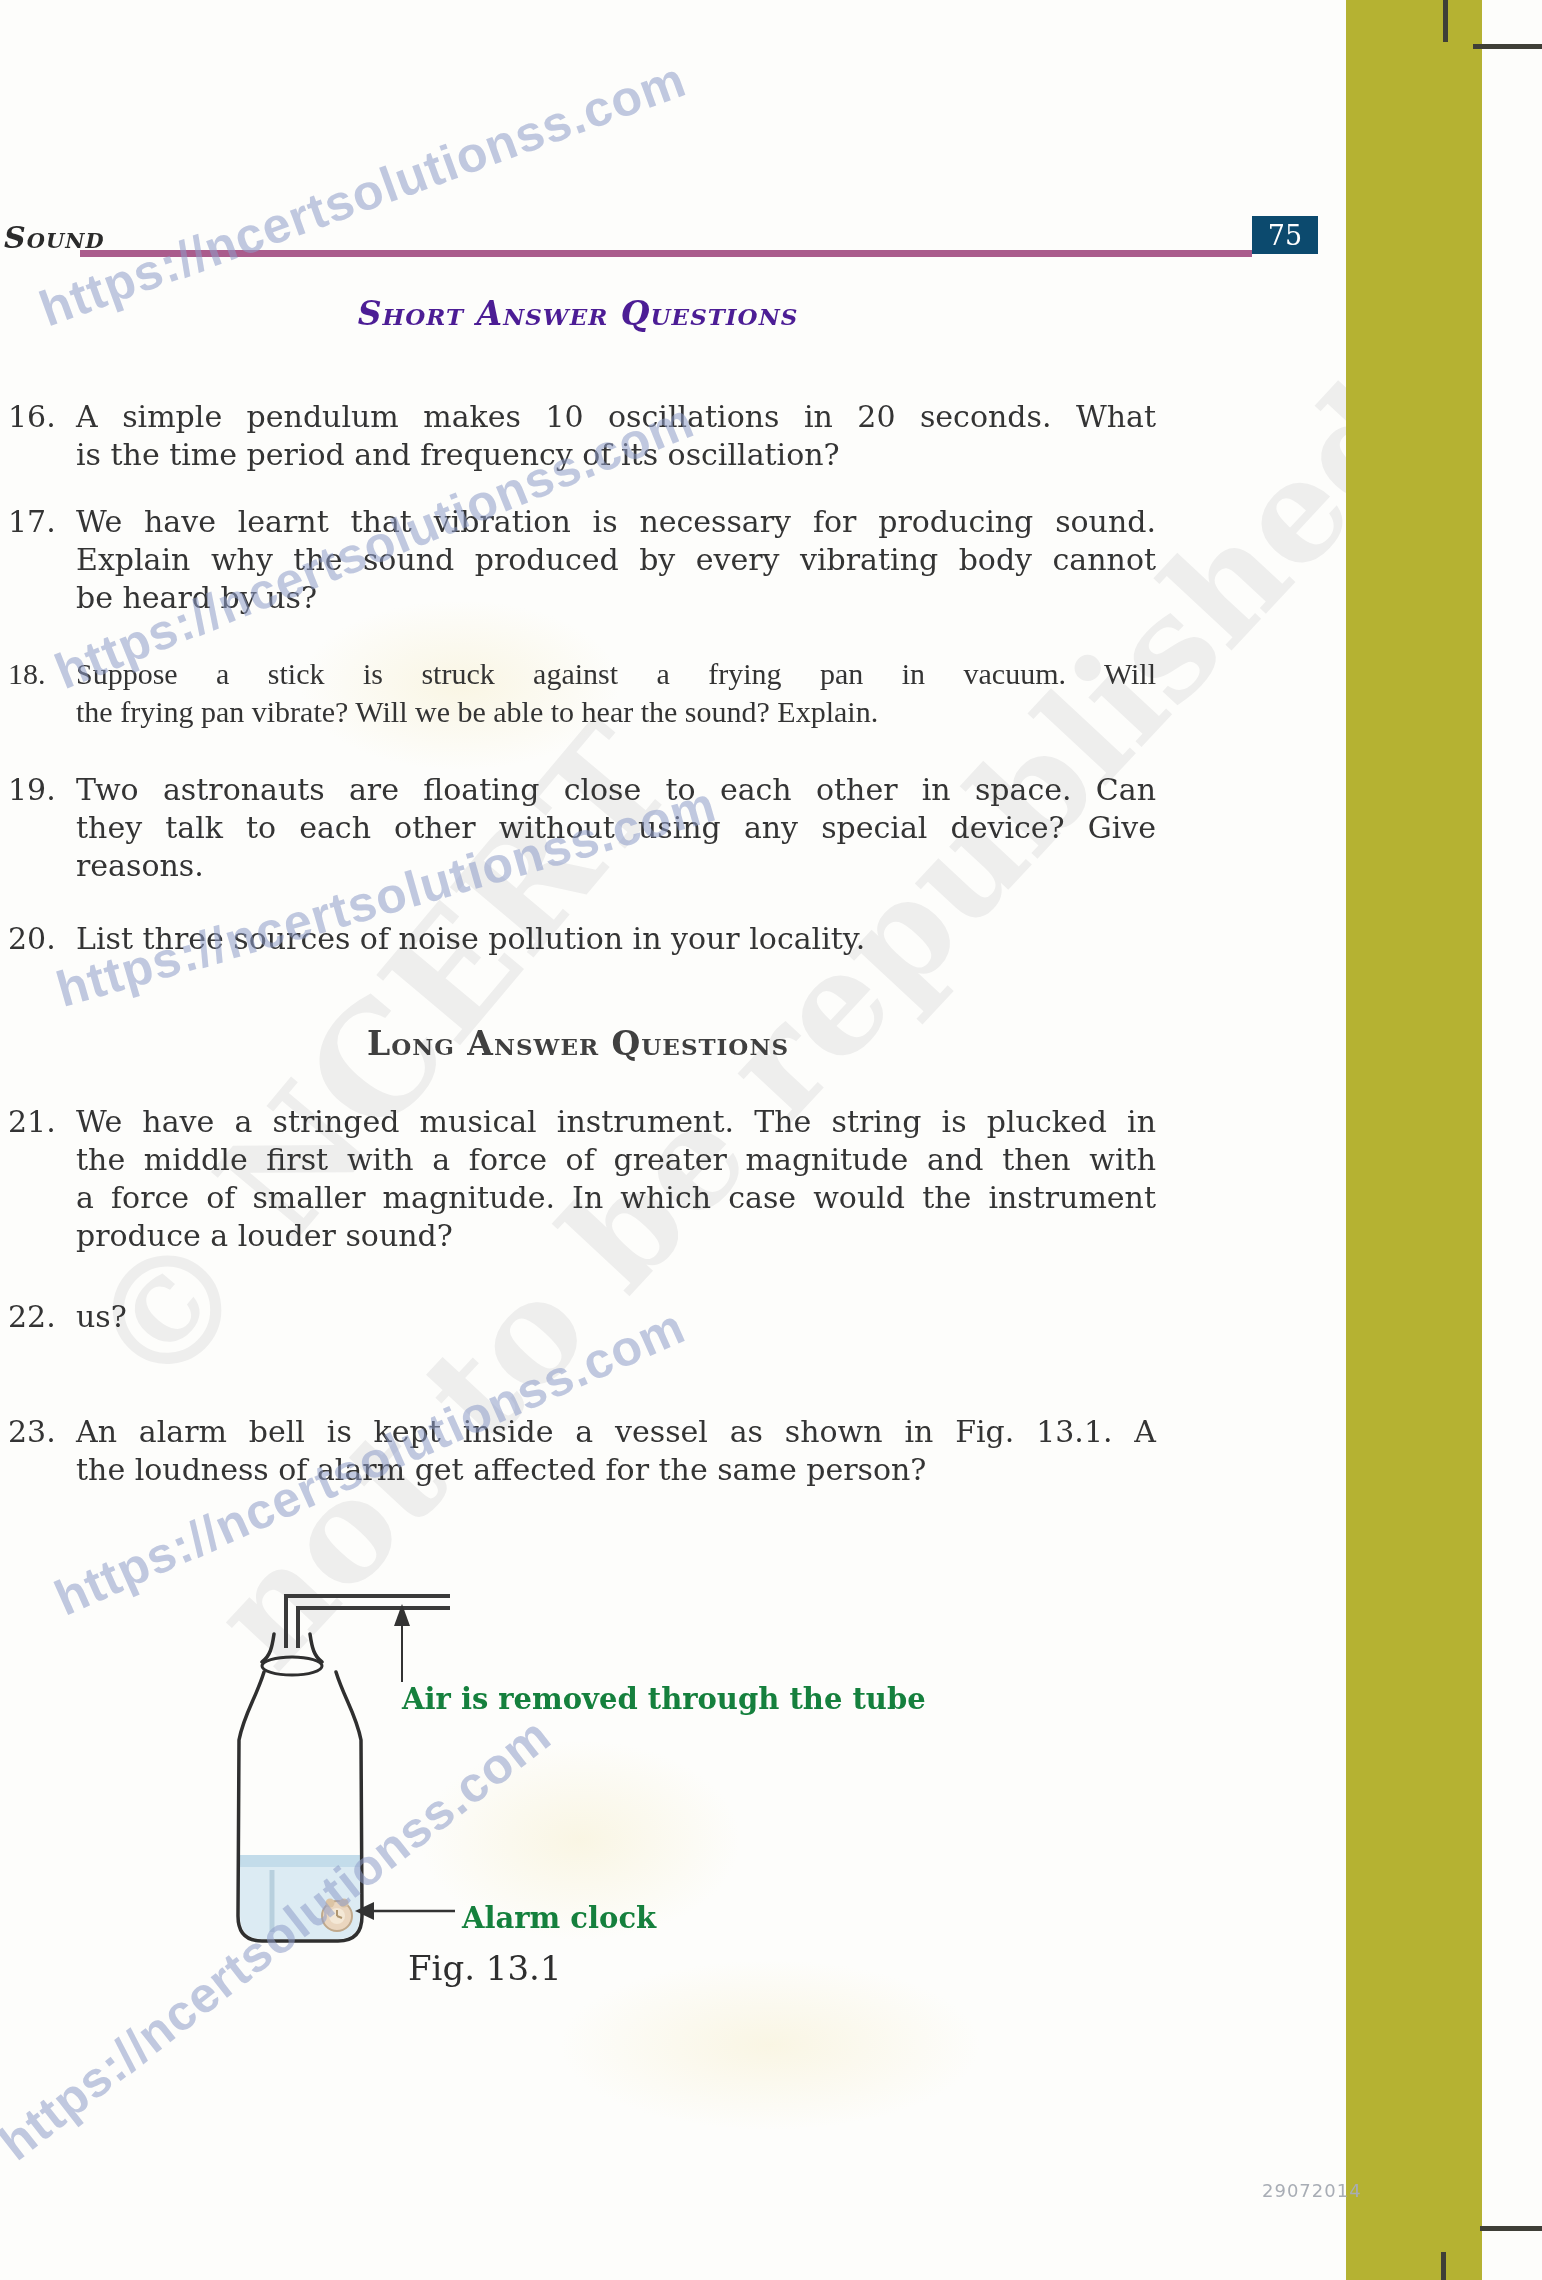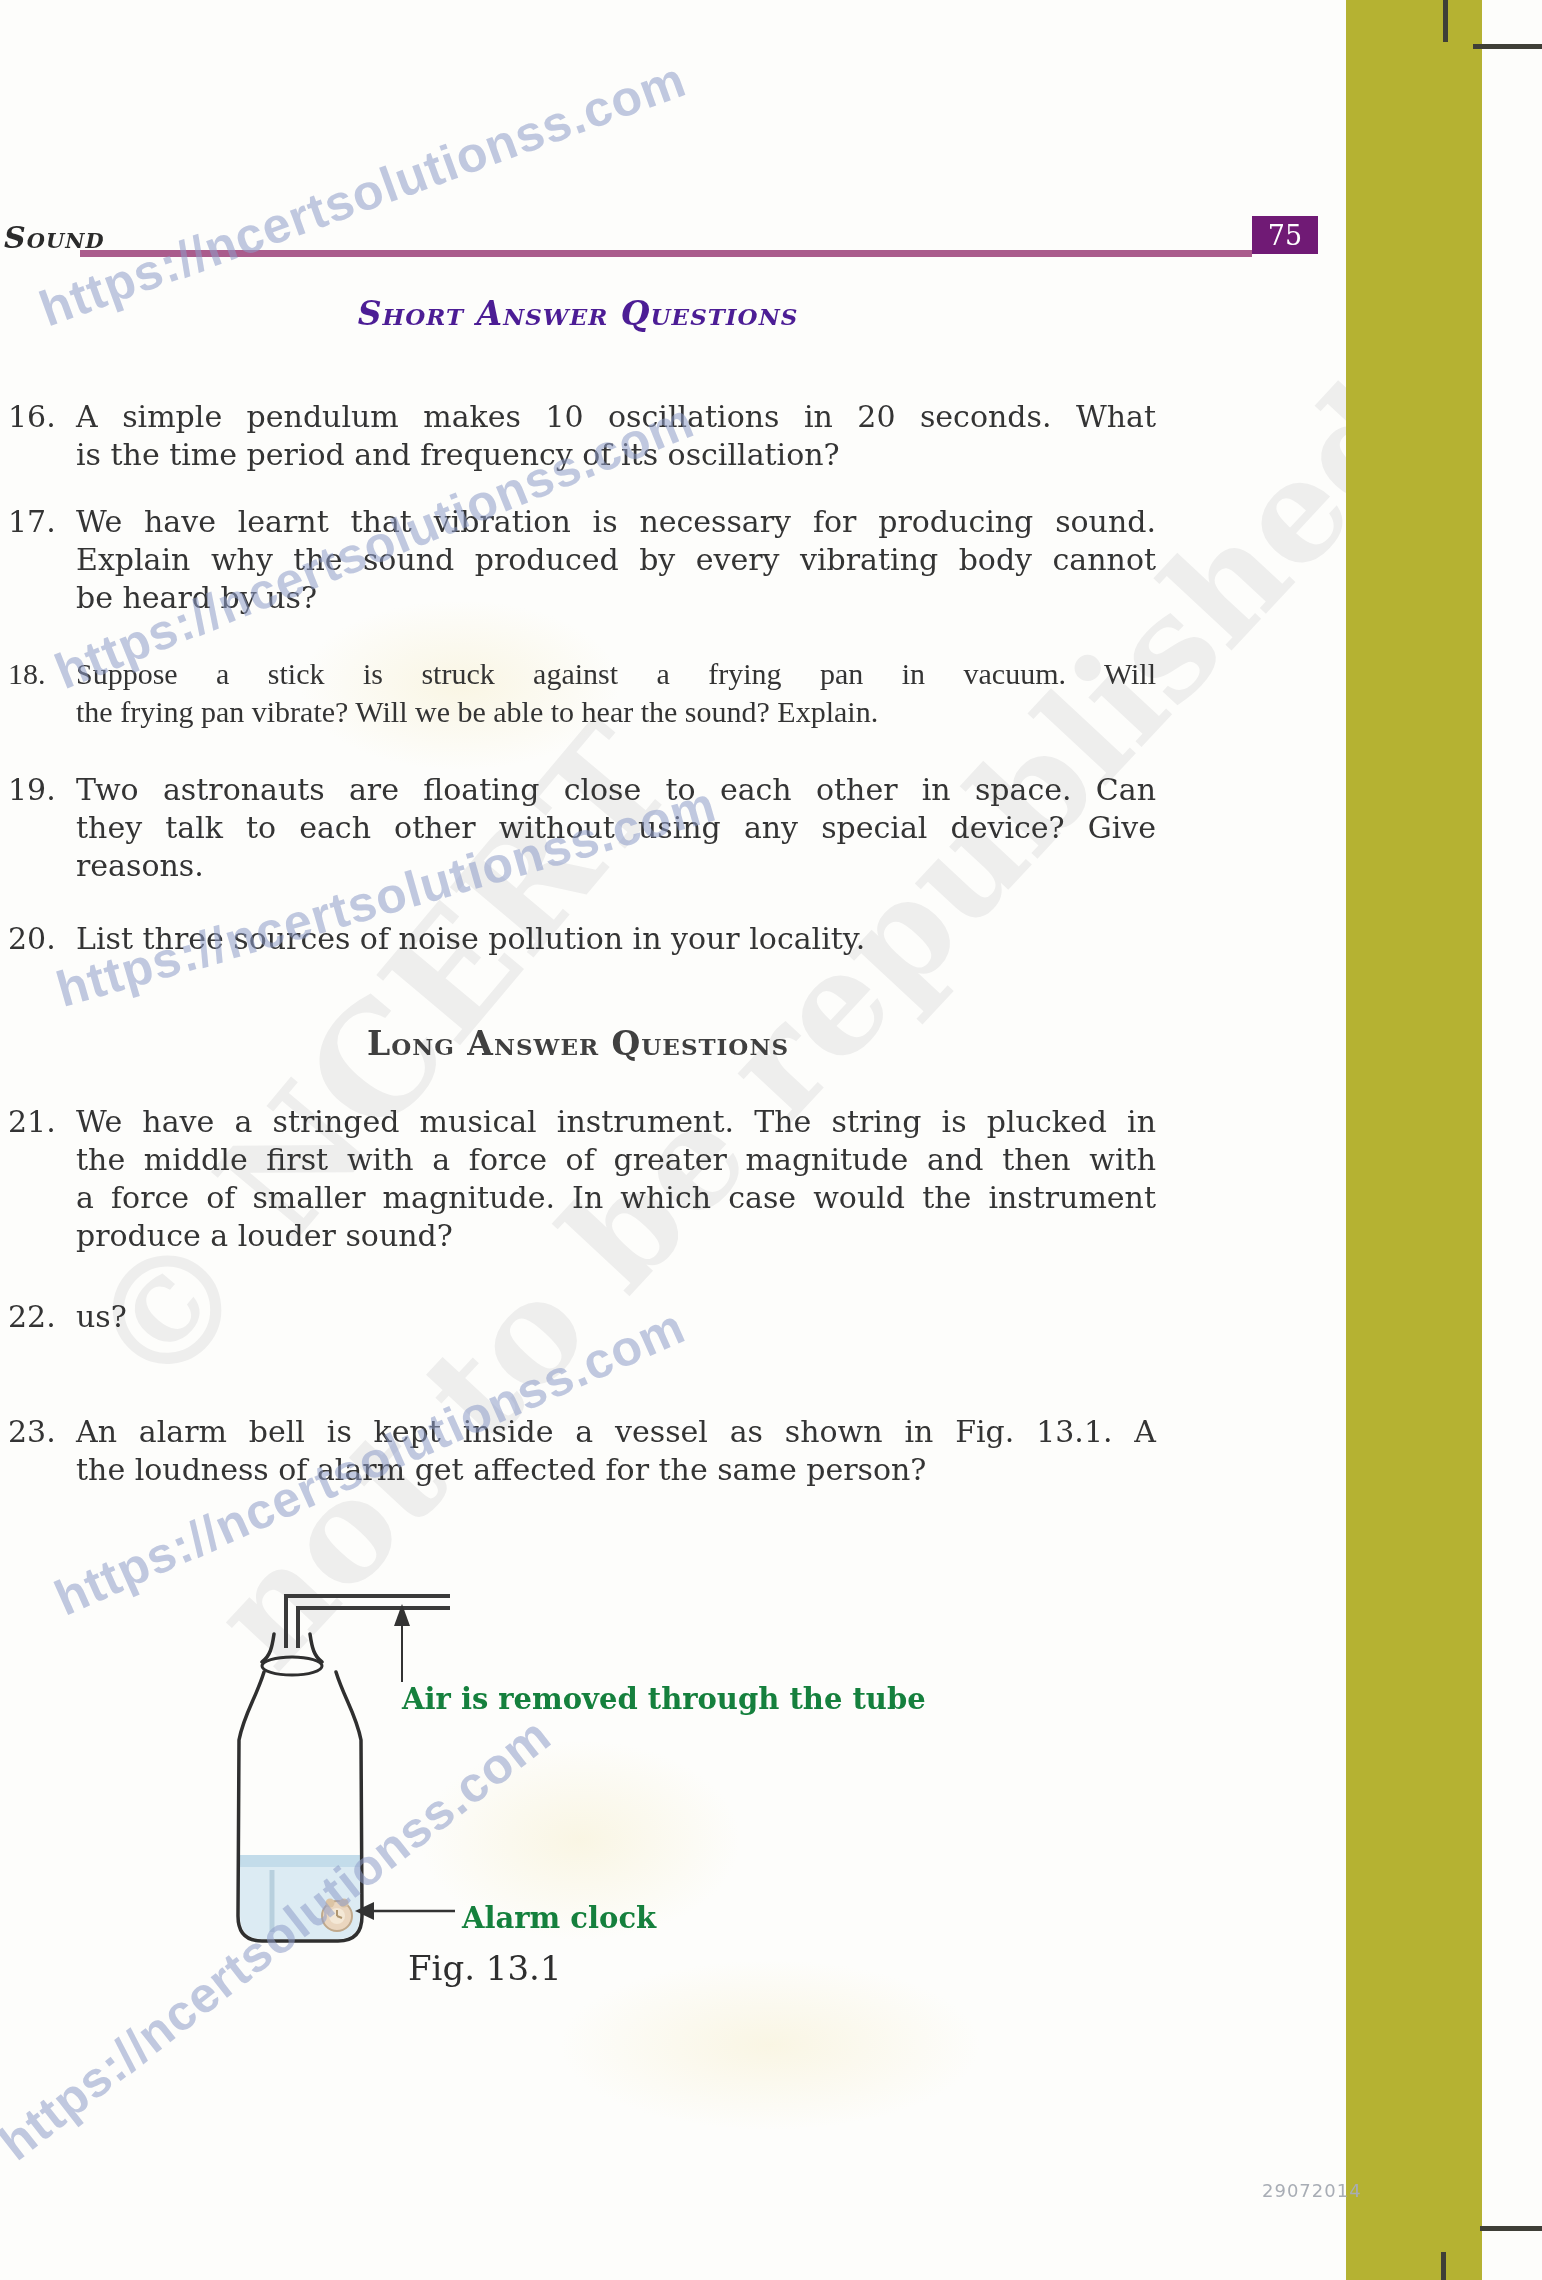--- a/index.html
+++ b/index.html
@@ -82,21 +82,21 @@
 
 <div class="abs blotch" id="bl1"></div>
 <div class="abs blotch" id="bl2"></div>
 <div class="abs blotch" id="bl3"></div>
 
 <div class="abs print-watermark" id="pw1">© NCERT</div>
 <div class="abs print-watermark" id="pw2">not to be republished</div>
 
 <div class="abs page-title">Sound</div>
 <div class="abs header-rule" id="header-rule" style="background: rgb(170, 92, 140);"></div>
-<div class="abs page-badge" id="page-badge" style="background: #701a75;">
+<div class="abs page-badge" id="page-badge" style="background: #0c4a6e;">
   <span>75</span>
 </div>
 
 <div class="abs section-heading" id="short-heading" style="color: #4c1d95; font-style: italic;">Short Answer Questions</div>
 <div class="abs section-heading" id="long-heading" style="color: #404040;">Long Answer Questions</div>
 
 <div class="abs question" id="q16">
   <span class="qnum">16.</span>
   <div class="qtext">
       <div class="qline">A simple pendulum makes 10 oscillations in 20 seconds. What</div>

